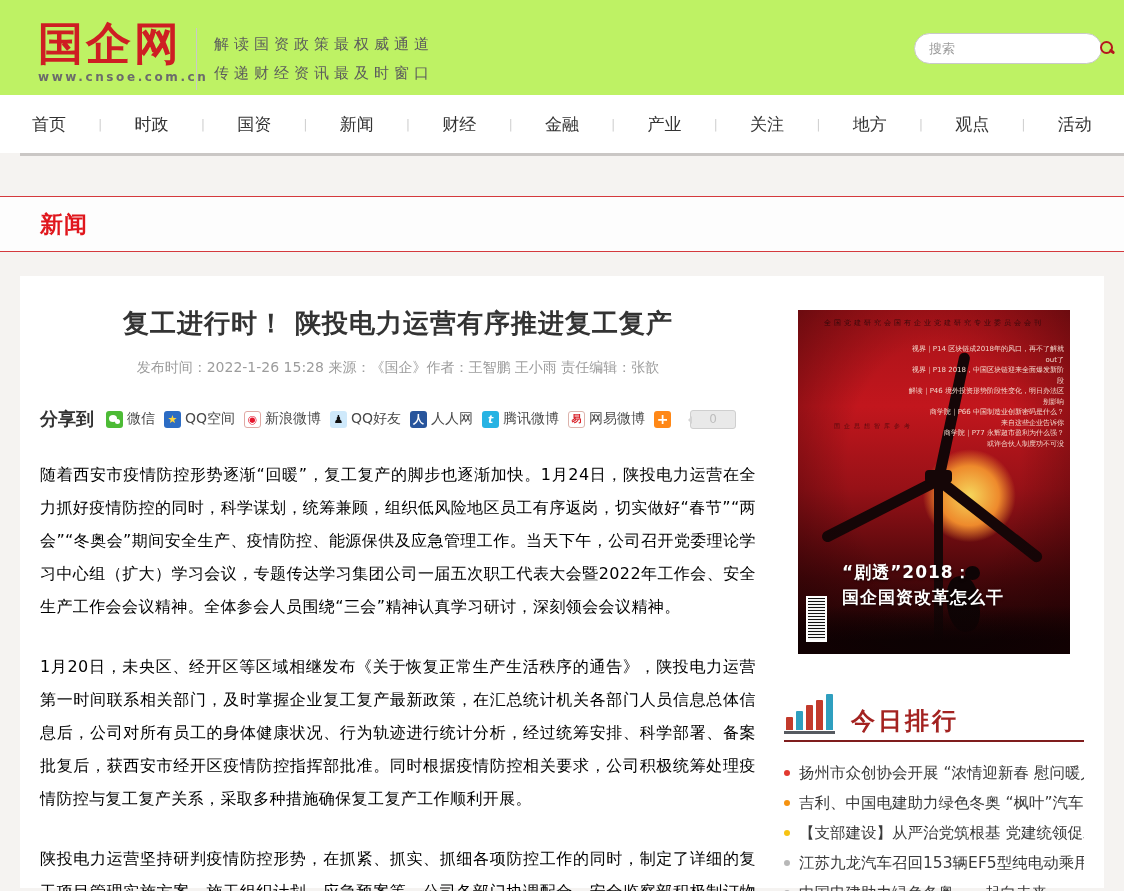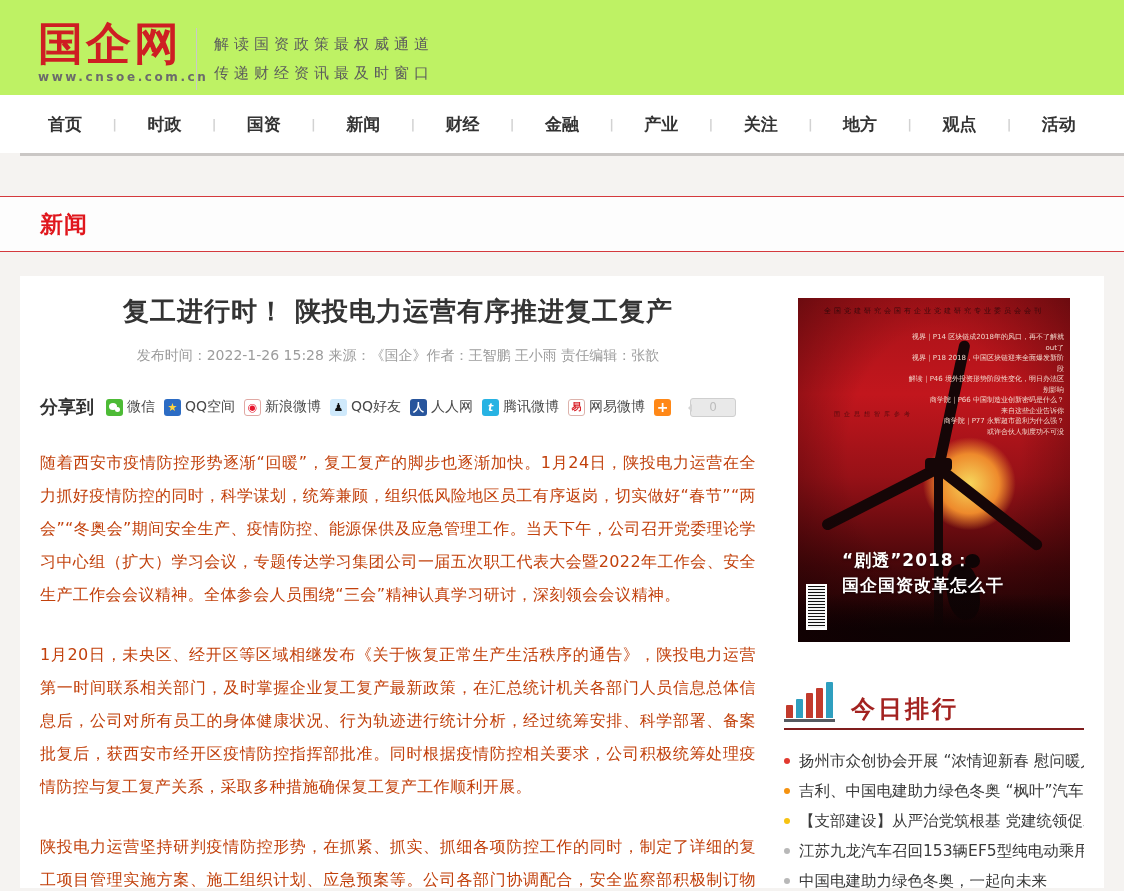--- a/index.html
+++ b/index.html
@@ -14,33 +14,33 @@
   .head-divider { position:absolute; left:196px; top:28px; width:1px; height:62px; background:#c9c9c9; }
   .slogan { position:absolute; left:214px; top:30px; color:#5c5c5c; font-size:15px; letter-spacing:5px; line-height:29px; }
   .search { position:absolute; right:22px; top:33px; width:188px; height:31px; border:1px solid #c9c9c9; border-radius:16px; background:#fff; display:flex; align-items:center; padding:0 10px 0 14px; }
   .search input { border:none; outline:none; flex:1; font-size:13px; color:#555; background:transparent; font-family:inherit; }
   .search input::placeholder { color:#9a9a9a; }
   .mag-icon { position:relative; width:15px; height:15px; cursor:pointer; }
   .mag-icon::before { content:""; position:absolute; left:1px; top:0; width:9px; height:9px; border:2.5px solid #b5161d; border-radius:50%; }
   .mag-icon::after { content:""; position:absolute; left:10px; top:9px; width:6px; height:3px; background:#b5161d; border-radius:2px; transform:rotate(40deg); }
 
   
-  .nav { background:#fff; display:flex; align-items:center; justify-content:space-between; padding:0 48px; height:58px;font-weight:bold; }
+  .nav { background:#fff; display:flex; align-items:center; justify-content:space-between; padding:0 32px; height:58px; }
   .nav-item { font-size:17px; color:#333; cursor:pointer; }
   .nav-sep { color:#d2d2d2; font-size:13px; }
   .top-rule { height:3px; background:#cac7c5; margin-left:20px; }
 
   
   .spacer1 { height:40px; }
   .news-band { background:#fdfdfd; border-top:1px solid #d4393d; border-bottom:1px solid #d4393d; height:56px; display:flex; align-items:center; padding-left:40px; }
   .news-label { color:#e0161c; font-size:23px; font-weight:bold; letter-spacing:1px; }
   .spacer2 { height:24px; }
 
   
-  .main { background:#fff; margin:0 20px; display:flex; padding:18px 20px 0 20px; height:612px; }
+  .main { background:#fff; margin:0 20px; display:flex; padding:30px 20px 0 20px; height:612px; }
   .article { width:716px; }
   .art-title { font-size:26px; font-weight:bold; color:#333; text-align:center; letter-spacing:1px; }
   .art-meta { margin-top:18px; text-align:center; color:#9c9c9c; font-size:14px; }
 
   .share-row { margin-top:30px; display:flex; align-items:center; }
   .share-label { font-size:18px; font-weight:bold; color:#333; margin-right:12px; }
   .share-item { display:flex; align-items:center; margin-right:9px; cursor:pointer; }
   .sic { width:17px; height:17px; border-radius:3px; margin-right:4px; position:relative;
          display:flex; align-items:center; justify-content:center; font-size:11px; font-weight:bold; }
   .share-item span.slabel { font-size:14px; color:#4a4a4a; }
@@ -50,21 +50,21 @@
   .ic-qzone { background:#2c6cc4; color:#ffd43d; }
   .ic-sina { background:#fff; border:1px solid #e0a9a4; color:#e6162d; }
   .ic-qq { background:#cfe9fb; color:#111; }
   .ic-renren { background:#28559c; color:#fff; }
   .ic-txwb { background:#27b3e3; color:#fff; font-style:italic; }
   .ic-163 { background:#fff; border:1px solid #ddb3ac; color:#d9232b; font-size:10px; }
   .ic-plus { background:#ff8817; color:#fff; font-size:14px; }
   .share-count { margin-left:6px; width:46px; height:19px; background:#e9e9e9; border:1px solid #cfcfcf; border-radius:3px; color:#bdbdbd; font-size:12px; display:flex; align-items:center; justify-content:center; position:relative; }
   .share-count::before { content:""; position:absolute; left:-7px; top:5px; border:4px solid transparent; border-right:4px solid #d4d4d4; }
 
-  .art-p { margin-top:27px; font-size:16px; color:#c2410c; line-height:33px; letter-spacing:0.4px; text-align:justify; }
+  .art-p { margin-top:27px; font-size:16px; color:#000000; line-height:33px; letter-spacing:0.4px; text-align:justify; }
 
   
   .sidebar { width:300px; margin-left:28px; }
   .cover { position:relative; width:272px; height:344px; margin:4px auto 0; overflow:hidden; cursor:pointer;
     background:
       radial-gradient(circle 62px at 63% 54%, #f6d75c 0%, #ee8a2c 48%, rgba(205,45,20,0) 75%),
       linear-gradient(180deg,#a81319 0%, #c2161d 28%, #971117 52%, #47070a 78%, #140304 100%); }
   .cover-vig { position:absolute; inset:0; background:radial-gradient(ellipse at 50% 45%, rgba(0,0,0,0) 45%, rgba(25,0,2,0.5) 100%); }
   .masthead { position:absolute; top:8px; left:8px; right:8px; text-align:center; font-size:7px; color:#3c0a0c; letter-spacing:3px; white-space:nowrap; overflow:hidden; }
   .logo-box { position:absolute; top:30px; left:26px; width:100px; height:76px; background:#fff; border-radius:3px; text-align:center; padding-top:2px; }
@@ -109,20 +109,24 @@
 <div class="header">
   <div class="logo-block">
     <div class="logo-cn">国企网</div>
     <div class="logo-url">www.cnsoe.com.cn</div>
   </div>
   <div class="head-divider"></div>
   <div class="slogan">
     <div>解读国资政策最权威通道</div>
     <div>传递财经资讯最及时窗口</div>
   </div>
+  <div class="search">
+    <input type="text" placeholder="搜索" style="">
+    <div class="mag-icon"></div>
+  </div>
 </div>
 
 <div class="nav">
   <span class="nav-item">首页</span>
     <span class="nav-sep">|</span>
   <span class="nav-item">时政</span>
     <span class="nav-sep">|</span>
   <span class="nav-item">国资</span>
     <span class="nav-sep">|</span>
   <span class="nav-item">新闻</span>

